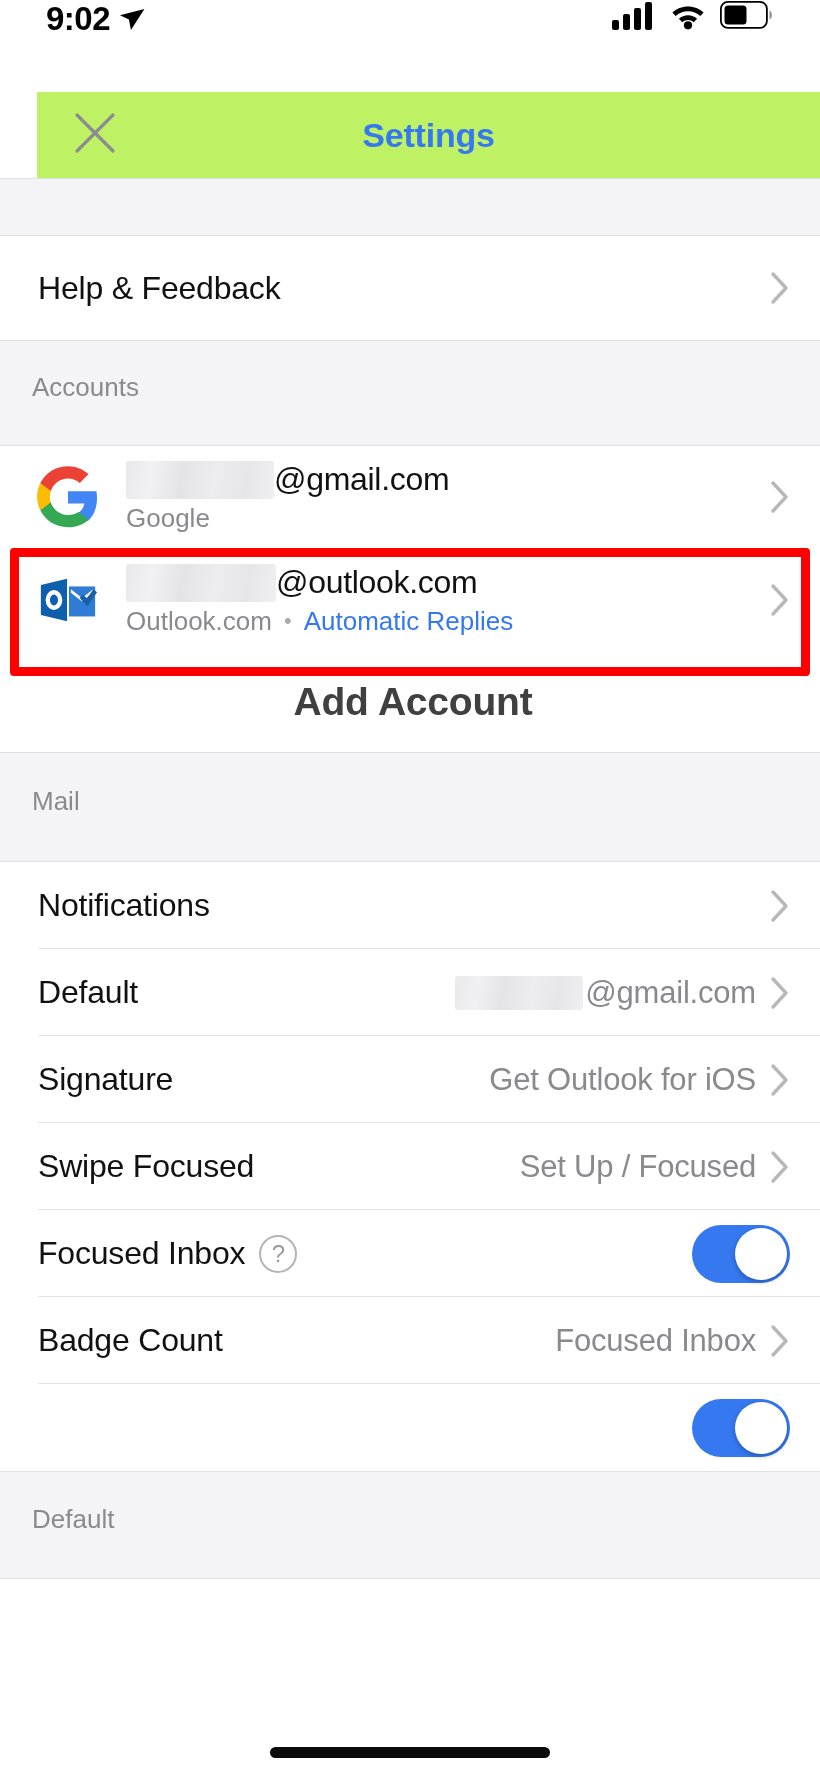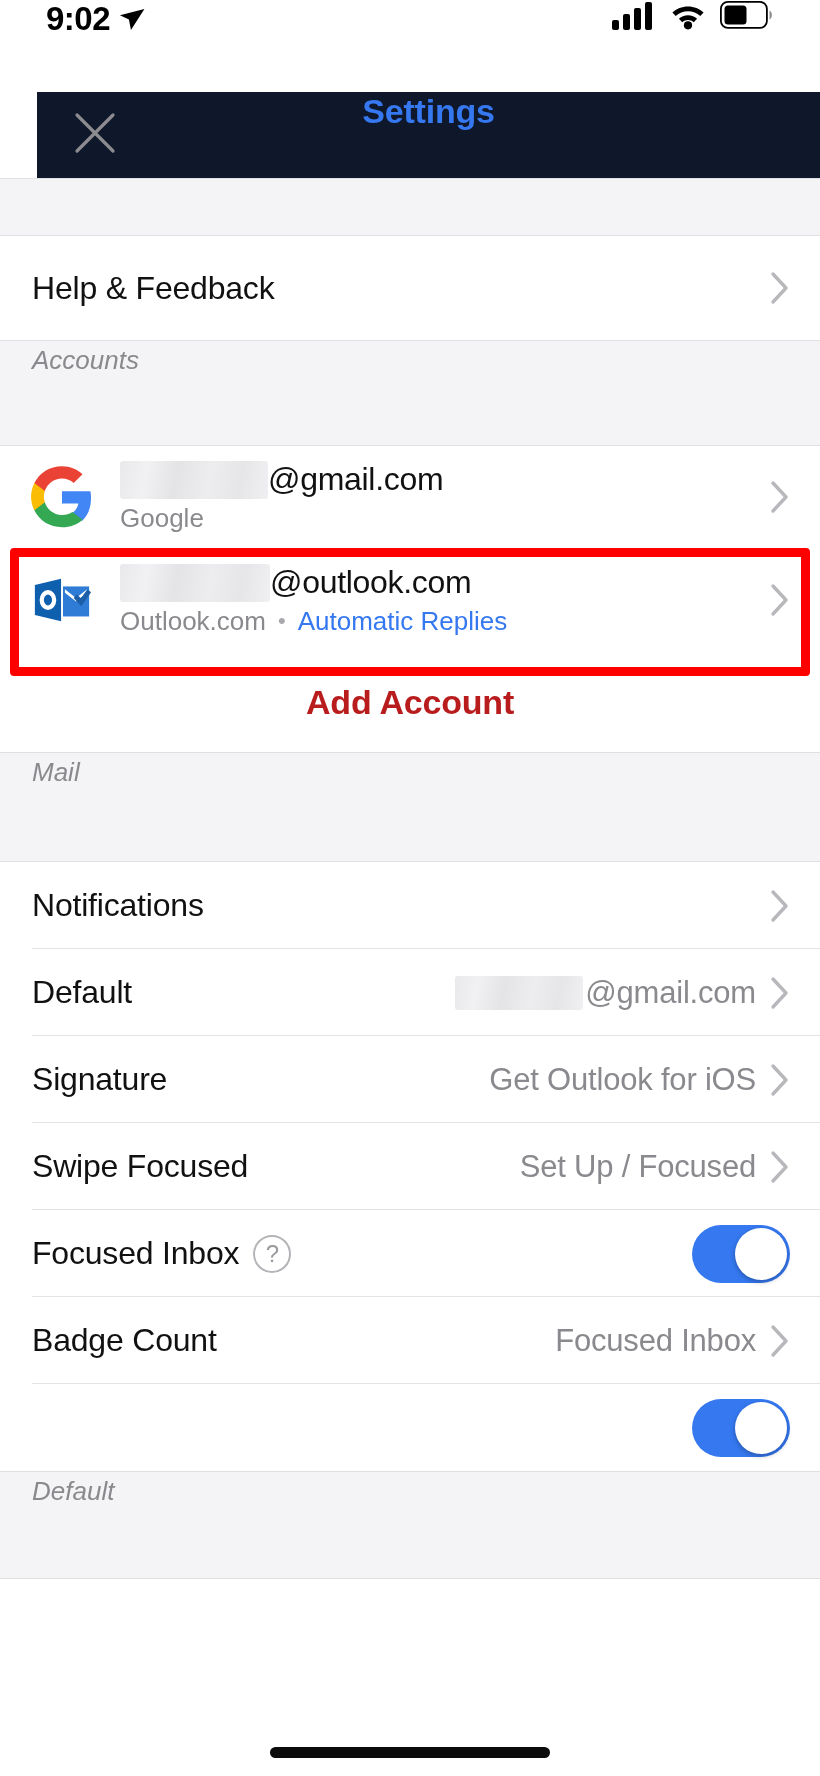--- a/index.html
+++ b/index.html
@@ -17,22 +17,22 @@
     height:92px; display:flex; align-items:flex-start;
     justify-content:space-between; padding:0 46px 0 46px;
   }
   .sb-left { display:flex; align-items:center; gap:6px; }
   .sb-time { font-size:33px; font-weight:bold; letter-spacing:-0.5px; color:#000; }
   .loc-arrow { display:block; }
   .sb-right { display:flex; align-items:center; gap:13px; }
 
   
   .navbar {
-    height:86px; position:relative; display:flex; align-items:flex-start;
-    background:#0f172a;
+    height:86px; position:relative; display:flex; align-items:center;
+    background:#bef264;
     margin-left:37px;
   }
   .close-btn {
     position:absolute; left:32px; top:50%; transform:translateY(-50%);
     width:52px; height:52px; display:flex; align-items:center; justify-content:center;
   }
   .nav-title {
     width:100%; text-align:center; font-size:34px; font-weight:bold;
     color:#3578F0; letter-spacing:-0.2px;
   }
@@ -40,25 +40,25 @@
   
   .gap {
     background:#F4F4F6;
     border-top:1px solid #E0E0E2;
     border-bottom:1px solid #E0E0E2;
   }
   .section-header {
     background:#F4F4F6;
     border-top:1px solid #E0E0E2;
     border-bottom:1px solid #E0E0E2;
-    display:flex; align-items:flex-start;
+    display:flex; align-items:center;
     padding:4px 0 16px 32px;
-    color:#8A8A8E; font-size:26px;font-style:italic;
-  }
-  .list { background:#fff; }
+    color:#8A8A8E; font-size:26px;
+  }
+  .list { background:#fff;padding-left:6px; }
   .row {
     position:relative; display:flex; align-items:center;
     padding:0 30px 0 32px; background:#fff;
   }
   .row-label { font-size:32px; color:#111; letter-spacing:-0.2px; }
   .row-right {
     margin-left:auto; display:flex; align-items:center; gap:14px;
   }
   .row-value { font-size:31px; color:#8A8A8E; letter-spacing:-0.2px; }
   .divider-inset {
@@ -76,22 +76,22 @@
     background:linear-gradient(100deg,#e9e9eb 0%,#f1f1f3 18%,#e4e4e6 38%,#ededef 60%,#e6e6e8 80%,#f0f0f2 100%);
   }
   .redact.w1 { width:148px; }
   .redact.w2 { width:150px; }
   .redact.w3 { width:128px; height:34px; }
   .acct-line2 { font-size:26px; color:#8A8A8E; display:flex; align-items:center; gap:12px; }
   .dot-sep { color:#A9A9AD; font-size:22px; line-height:1; }
   .link-blue { color:#3578F0; font-size:26px; }
 
   .add-account {
-    background:#fff; text-align:center; color:#b91c1c;
-    font-size:34px; font-weight:bold; letter-spacing:-0.2px;
+    background:#fff; text-align:center; color:#404040;
+    font-size:39px; font-weight:bold; letter-spacing:-0.2px;
   }
 
   
   .toggle {
     width:98px; height:58px; border-radius:29px; background:#3578F0;
     position:relative; flex:0 0 98px;
   }
   .toggle .knob {
     position:absolute; top:3px; right:3px; width:52px; height:52px;
     border-radius:50%; background:#fff;

